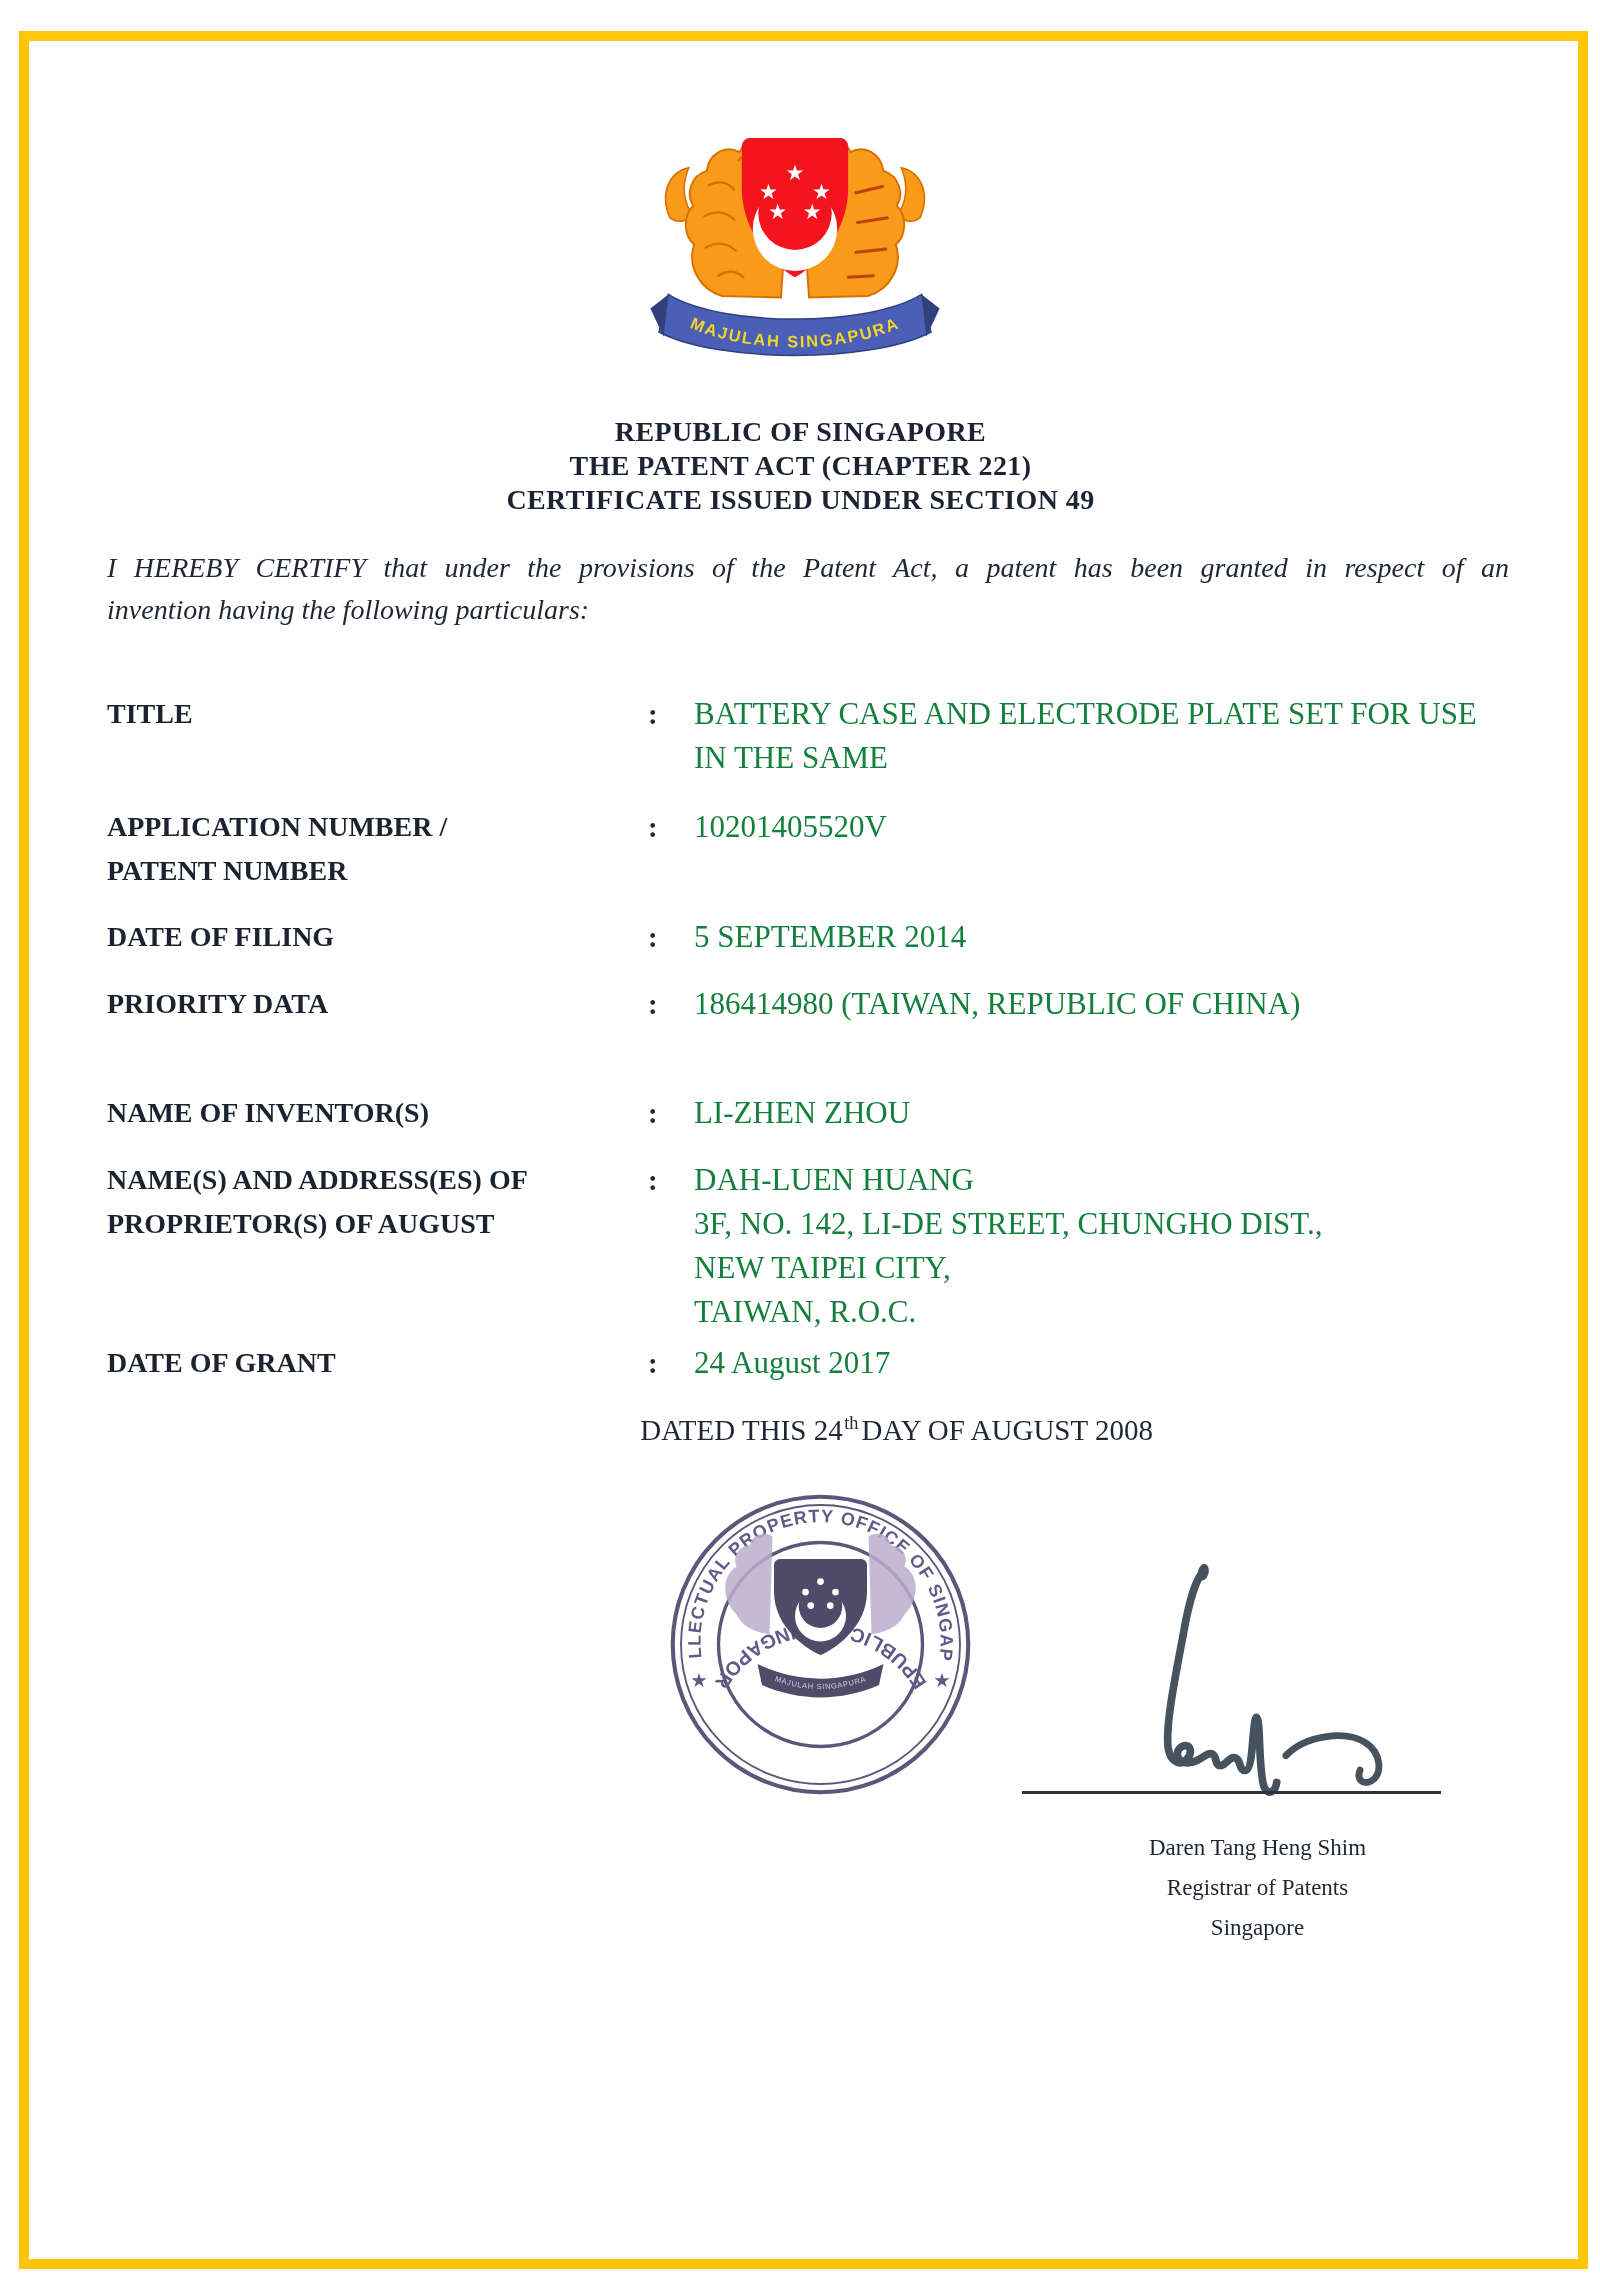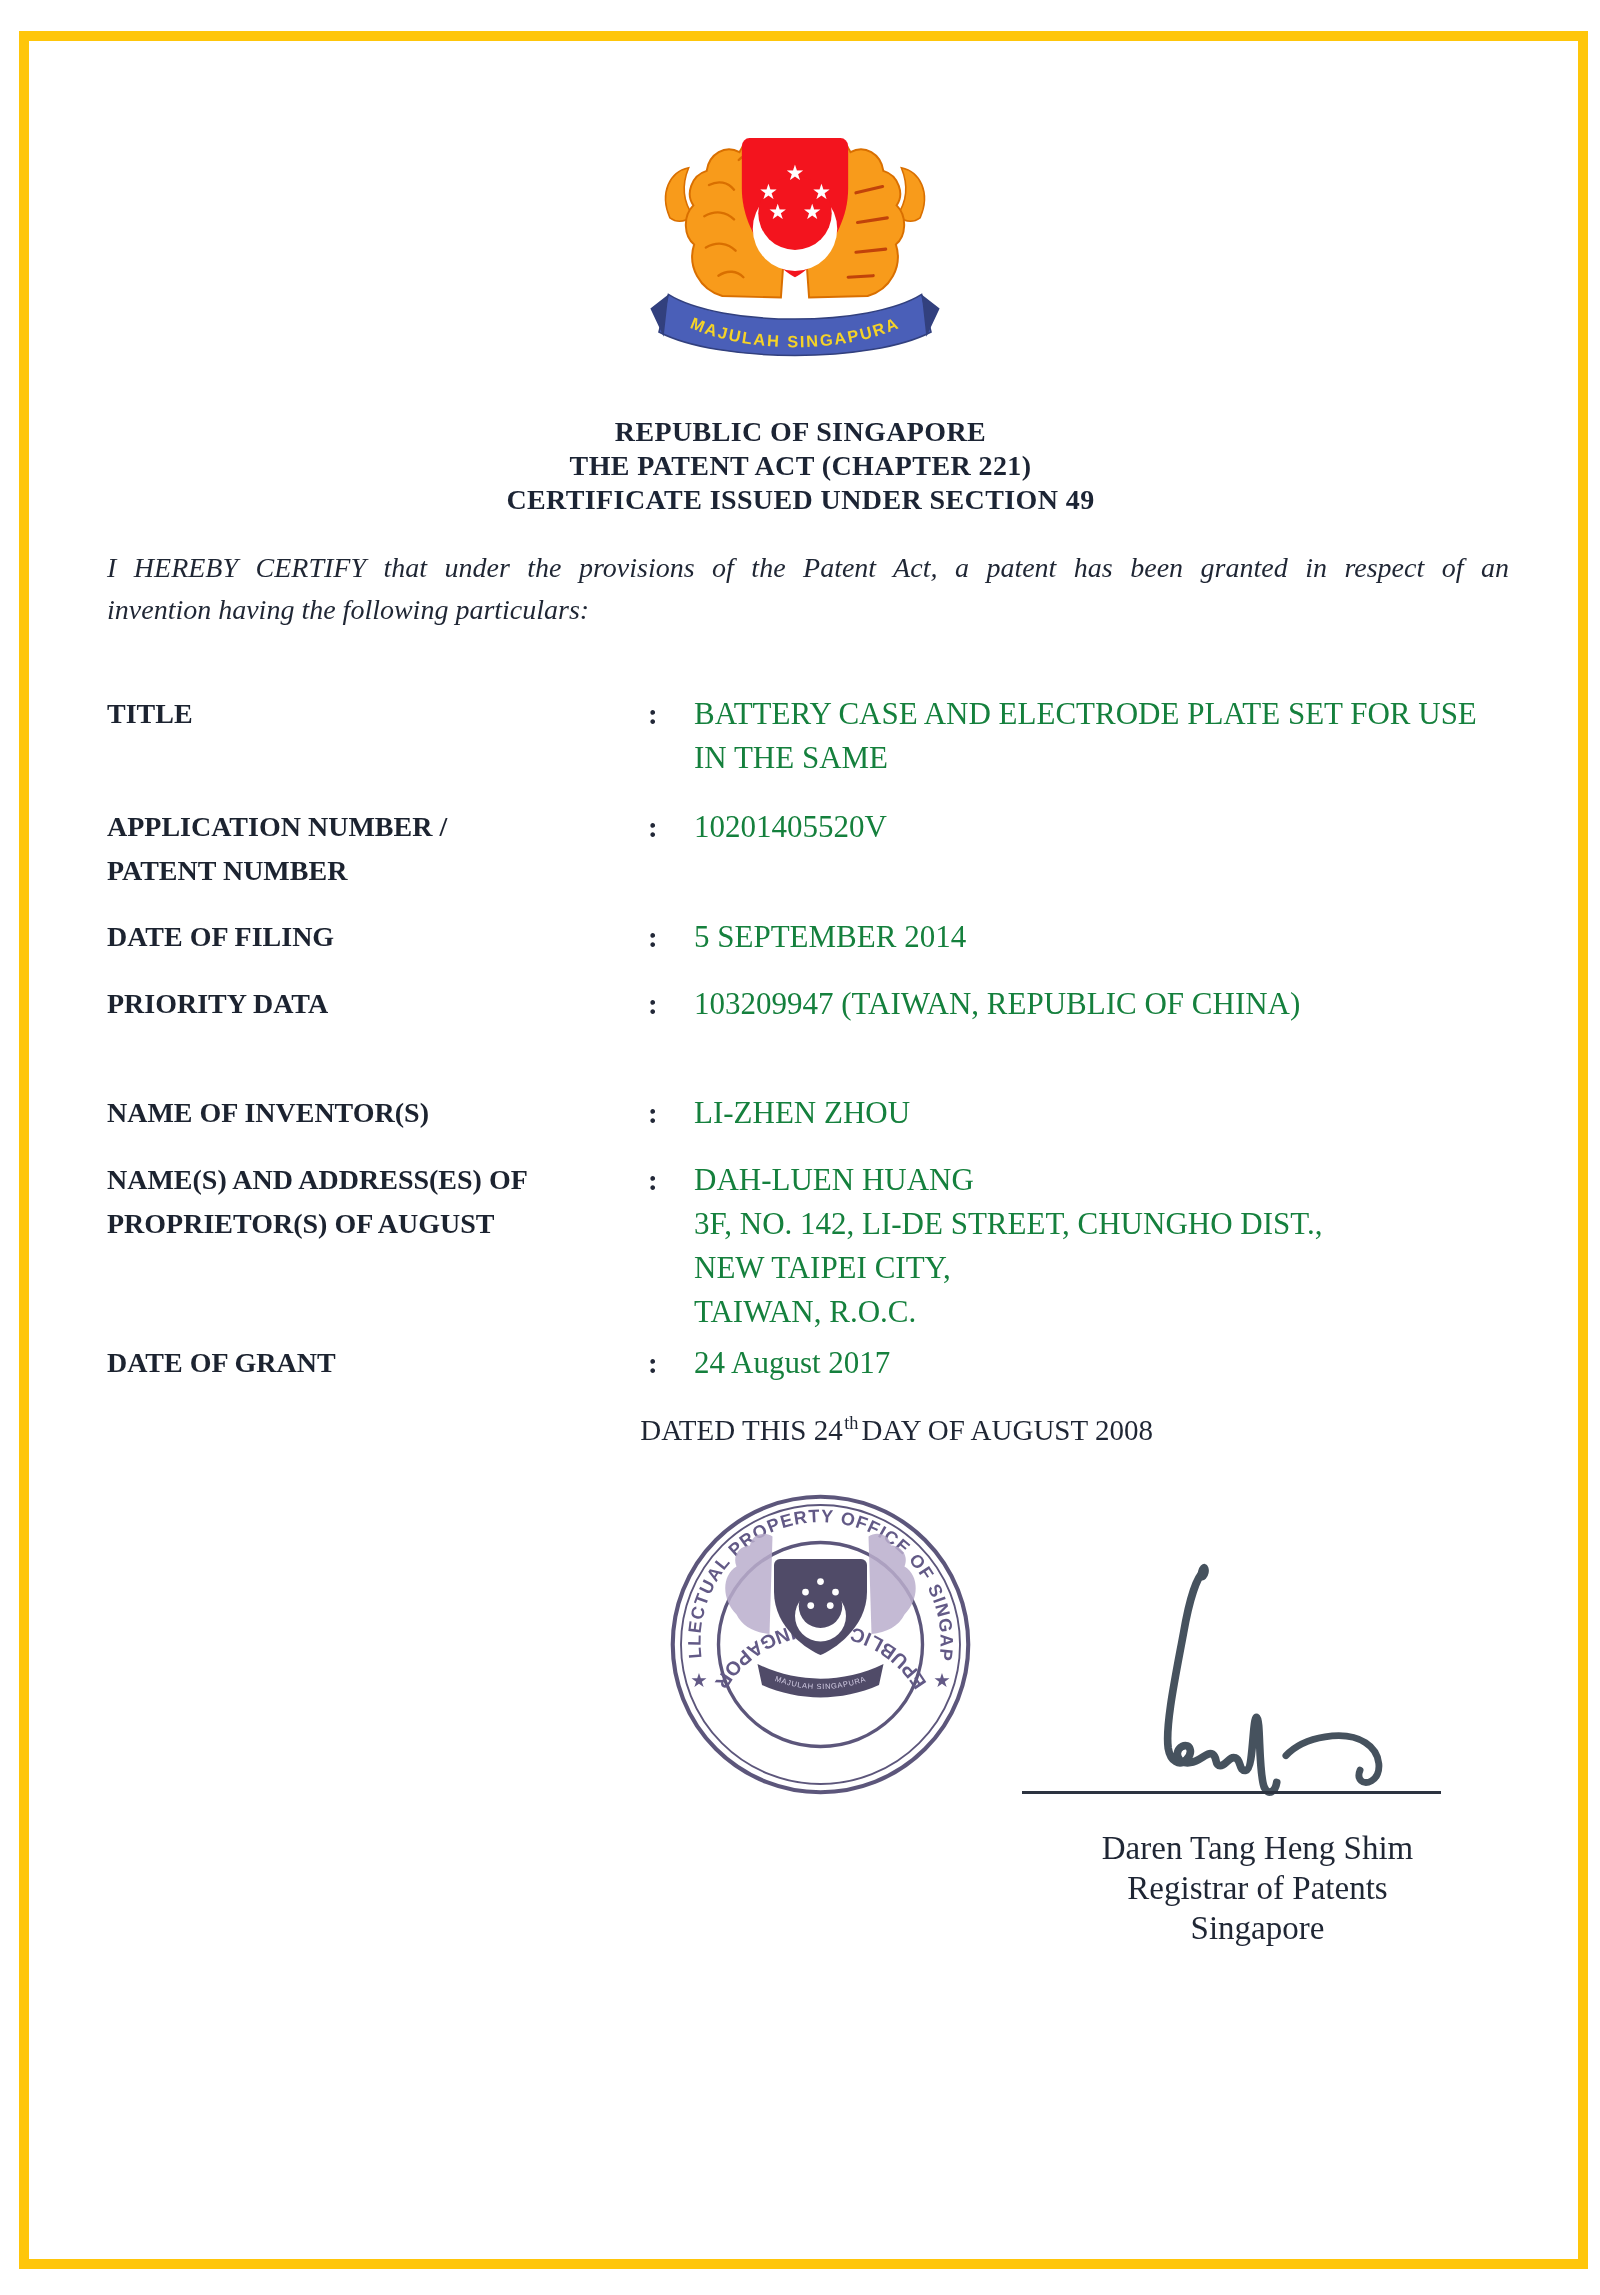--- a/index.html
+++ b/index.html
@@ -12,21 +12,21 @@
   .certify .l1{text-align:justify;text-align-last:justify;font-style:italic;}
   .row{position:absolute;left:0;right:0;}
   .row .label{position:absolute;left:107px;width:535px;font-weight:bold;font-size:28px;line-height:44px;color:#1c2330;}
   .row .colon{position:absolute;left:648px;width:31px;font-weight:bold;font-size:29px;line-height:44px;}
   .row .value{position:absolute;left:694px;right:61px;font-size:31px;line-height:44px;color:#15803d;}
   .dated{position:absolute;top:1413px;left:56%;transform:translateX(-50%);font-size:29px;color:#1f2634;white-space:nowrap;}
   .dated sup{font-size:18.3px;vertical-align:super;margin:0 3.1px 0 1.5px;text-align:center;}
   .seal{position:absolute;left:663px;top:1487px;width:315px;height:315px;opacity:.92;}
   .signature-svg{position:absolute;left:1110px;top:1563px;width:283px;height:237px;}
   .sig-line{position:absolute;left:1022px;top:1791px;width:419px;height:3.1px;background:#2c3340;}
-  .sig-block{position:absolute;left:1009px;width:497px;top:1828px;text-align:center;font-size:33px;line-height:40px;color:#1f2634;}
+  .sig-block{position:absolute;left:1009px;width:497px;top:1828px;text-align:center;font-size:23px;line-height:40px;color:#1f2634;}
 </style>
 </head>
 <body>
 
 <div class="page">
 
   <div class="gold-frame"></div>
 
   <svg class="emblem" viewBox="0 0 380 330" aria-hidden="true">
     <g>
@@ -102,21 +102,21 @@
       <div>5 SEPTEMBER 2014</div>
     </div>
   </div>
 
   <div class="row" style="top:982px">
     <div class="label">
       <div>PRIORITY DATA</div>
     </div>
     <div class="colon">:</div>
     <div class="value">
-      <div>103209947 (TAIWAN, REPUBLIC OF CHINA)</div>
+      <div>186414980 (TAIWAN, REPUBLIC OF CHINA)</div>
     </div>
   </div>
 
   <div class="row" style="top:1091px">
     <div class="label">
       <div>NAME OF INVENTOR(S)</div>
     </div>
     <div class="colon">:</div>
     <div class="value">
       <div>LI-ZHEN ZHOU</div>

